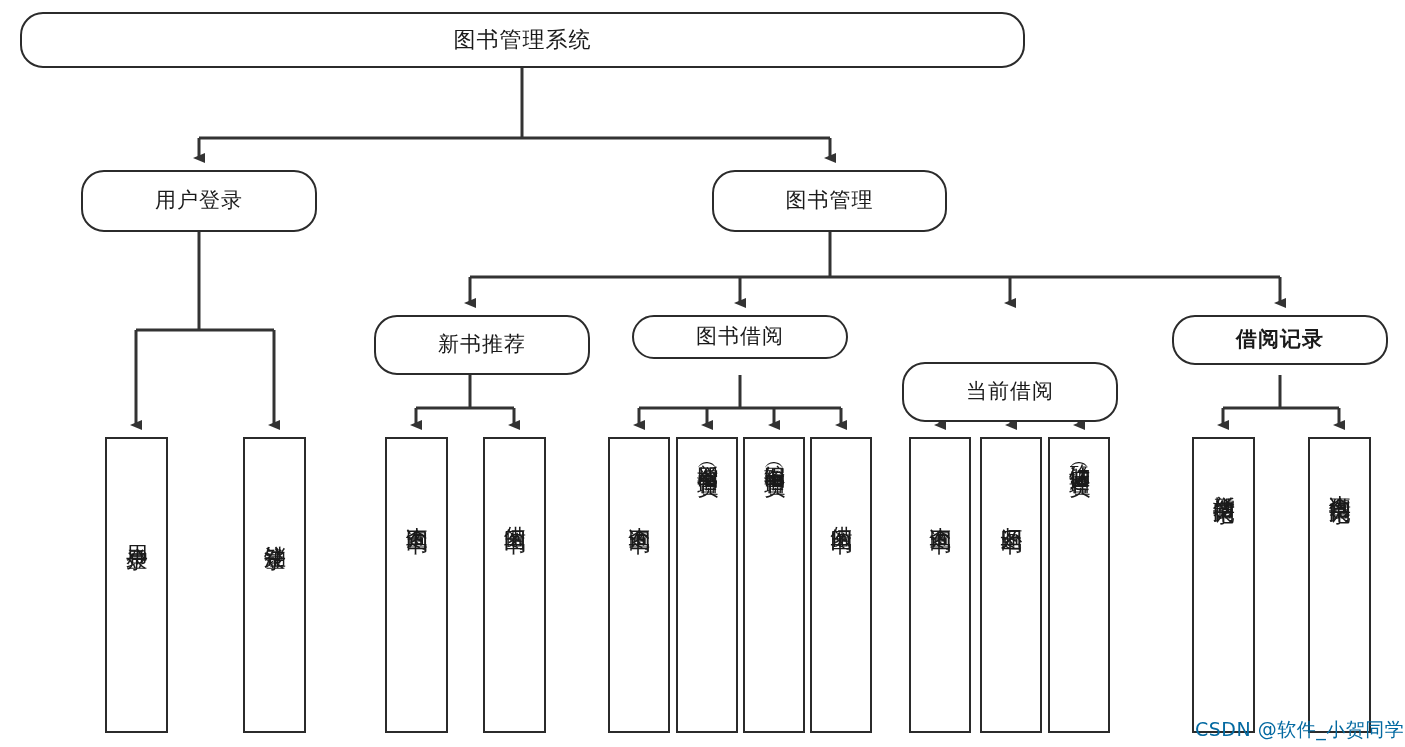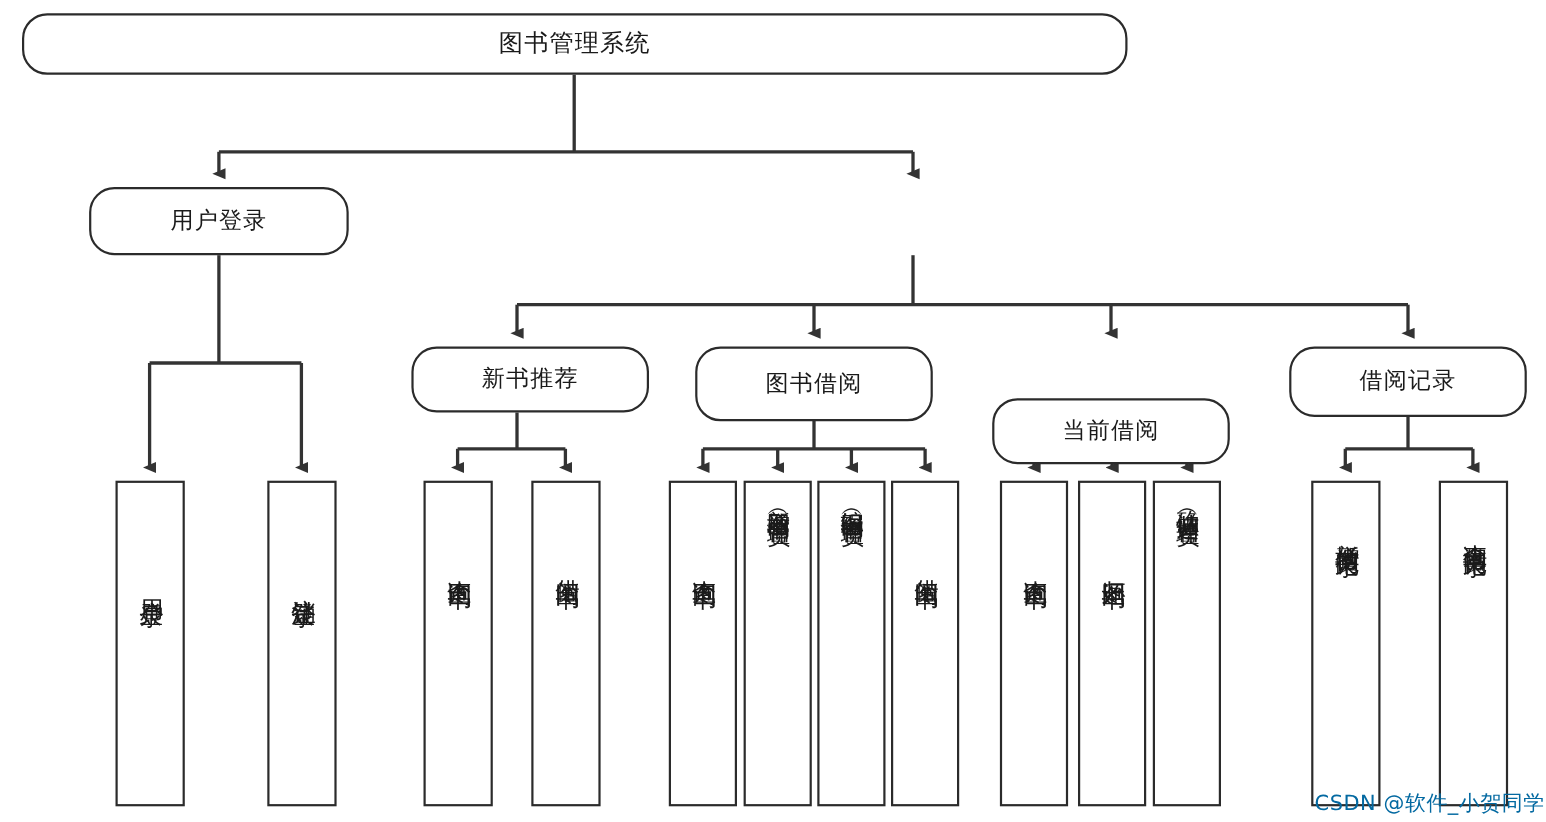--- a/index.html
+++ b/index.html
@@ -124,31 +124,34 @@
     </g>
   </svg>
 
   <div class="node horiz root" style="left:20px; top:12px; width:1005px; height:56px;">
     <span>图书管理系统</span>
   </div>
 
   <div class="node horiz" style="left:81px; top:170px; width:236px; height:62px;">
     <span>用户登录</span>
   </div>
+  <div class="node horiz" style="left:712px; top:170px; width:235px; height:62px;">
+    <span>图书管理</span>
+  </div>
 
   <div class="node horiz" style="left:374px; top:315px; width:216px; height:60px;text-align:center;">
     <span>新书推荐</span>
   </div>
-  <div class="node horiz" style="left:632px; top:315px; width:216px; height:68px;">
+  <div class="node horiz" style="left:632px; top:315px; width:216px; height:44px;">
     <span>图书借阅</span>
   </div>
   <div class="node horiz" style="left:902px; top:315px; width:216px; height:60px;margin-top:47px;">
     <span>当前借阅</span>
   </div>
-  <div class="node horiz" style="left:1172px; top:315px; width:216px; height:64px;">
+  <div class="node horiz" style="left:1172px; top:315px; width:216px; height:50px;font-weight:bold;">
     <span>借阅记录</span>
   </div>
 
   <div class="node leaf" style="left:105px; top:437px; width:63px; height:296px; padding-top:88px;">
     <span class="vtext">用户登录</span>
   </div>
   <div class="node leaf" style="left:243px; top:437px; width:63px; height:296px; padding-top:88px;">
     <span class="vtext">注销登录</span>
   </div>
 

